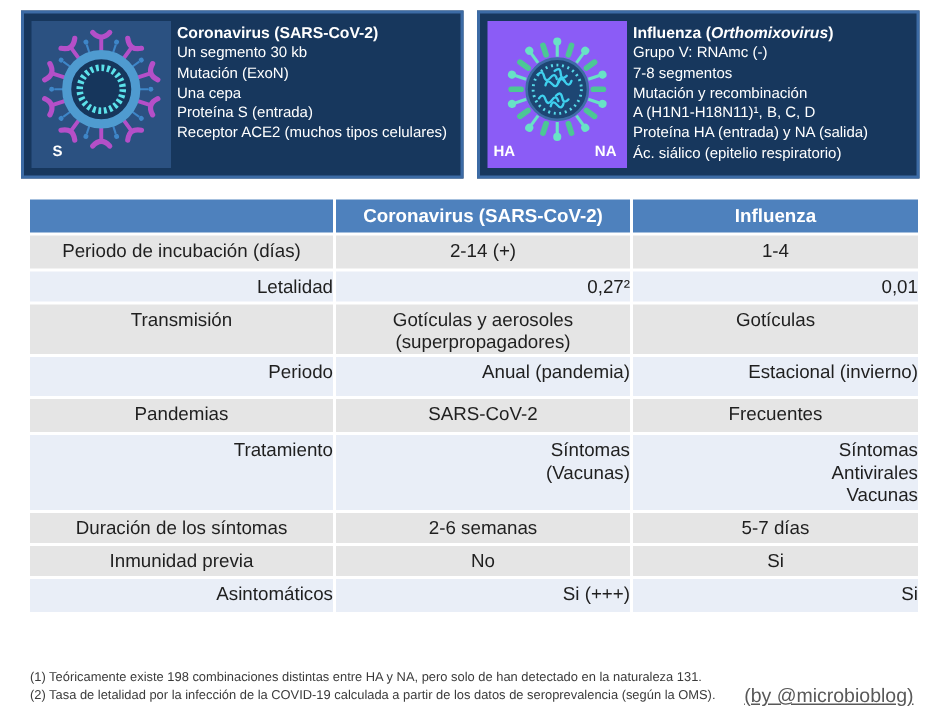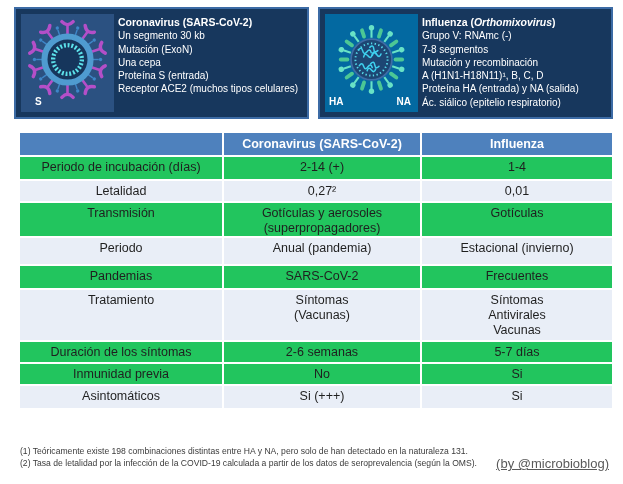--- a/index.html
+++ b/index.html
@@ -19,21 +19,21 @@
     display:flex;
   }
   .panel-left  { left:14px; }
   .panel-right { left:318px; }
 
   .virus-box {
     width:93px; height:98px; margin:5px 4px 5px 5px;
     position:relative; flex:none;
   }
   .virus-box.cov { background:#2b5181; }
-  .virus-box.flu { background:#0369a1;text-align:right; }
+  .virus-box.flu { background:#8b5cf6;text-align:right; }
   .virus-box svg { position:absolute; top:2px; left:3px; }
 
   .virus-label {
     position:absolute; color:#ffffff; font-weight:bold;
     font-size:10px; bottom:5px;
   }
   .lbl-s  { left:14px; }
   .lbl-ha { left:4px;  }
   .lbl-na { right:7px; }
 
@@ -55,22 +55,22 @@
   table.cmp col.c3 { width:190px; }
 
   table.cmp th {
     background:#4e81bd; color:#ffffff; font-weight:bold;
     font-size:12.5px; height:22px; text-align:center; vertical-align:middle;
   }
   table.cmp td {
     font-size:12.5px; color:#1f1f1f; text-align:center;
     vertical-align:top; padding-top:3px; line-height:15px;
   }
-  tr.dark td  { background:#22c55e; }
-  tr.light td { background:#e9eef7; }
+  tr.dark td  { background:#e5e5e5; }
+  tr.light td { background:#e9eef7;text-align:right; }
 
   tr.h22 td { height:22px; }
   tr.h20 td { height:20px; }
   tr.h26 td { height:26px; }
   tr.h36 td { height:20px; }
   tr.h50 td { height:50px; }
 
   
   .footnotes {
     position:absolute; left:20px; top:446px;

